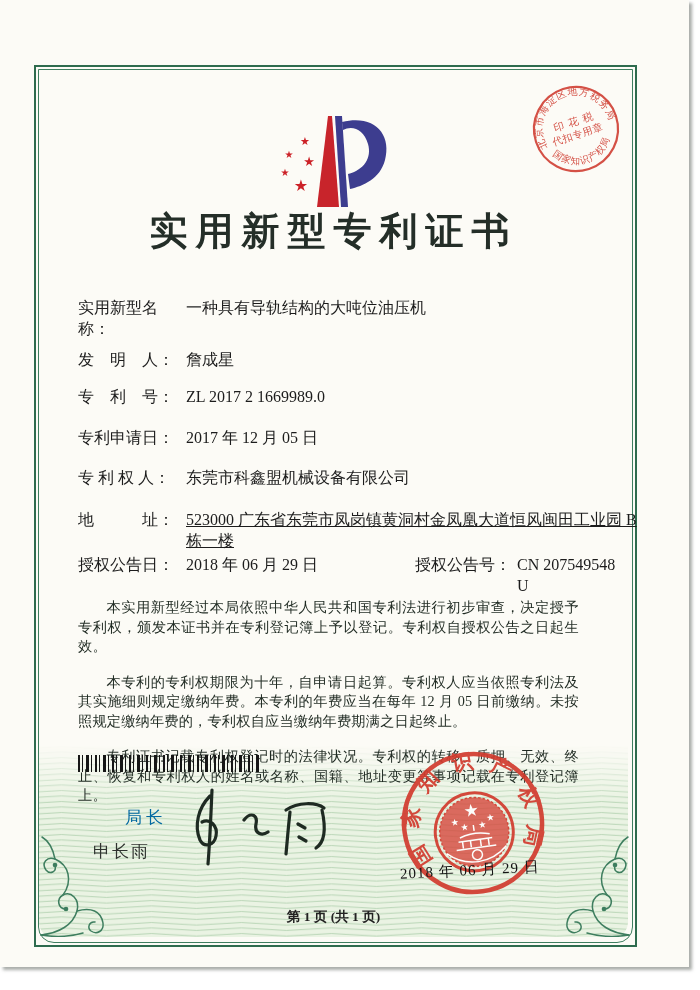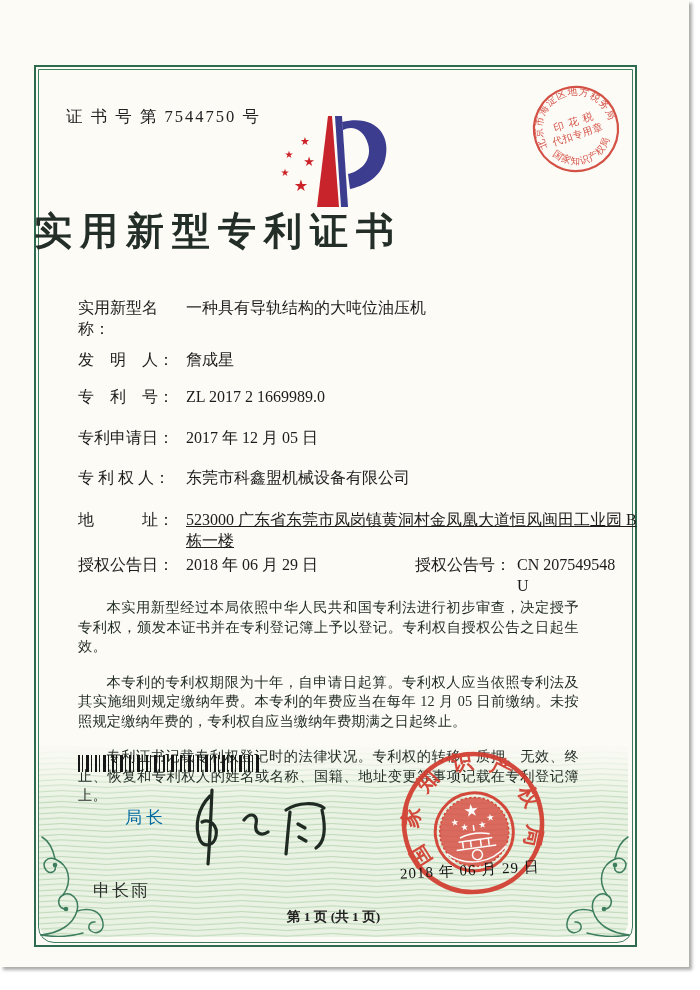--- a/index.html
+++ b/index.html
@@ -8,36 +8,36 @@
     box-shadow:3px 3px 3px rgba(100,105,100,.55);}
   .frame{position:absolute;left:34px;top:65px;width:599px;height:878px;border:2.5px solid #2e6b4e;}
   .frame-inner{position:absolute;left:2px;top:2px;right:2px;bottom:2px;border:1px solid #3e7e5f;
     border-bottom-left-radius:16px;border-bottom-right-radius:16px;}
   .guilloche{position:absolute;left:39px;top:745px;width:589px;height:192px;
     border-bottom-left-radius:14px;border-bottom-right-radius:14px;overflow:hidden;
     -webkit-mask-image:linear-gradient(to bottom,transparent 0,#000 55px);
     mask-image:linear-gradient(to bottom,transparent 0,#000 55px);}
   .cert-no{position:absolute;left:66px;top:106px;font-size:16.5px;letter-spacing:2px;color:#222;}
   .logo{position:absolute;left:268px;top:112px;width:160px;height:100px;}
-  .title{position:absolute;left:34px;top:206px;width:599px;font-size:38px;
+  .title{position:absolute;left:34px;top:206px;width:599px;text-align:center;font-size:38px;
     font-weight:600;letter-spacing:8px;color:#242e28;}
   .fields{position:absolute;left:66px;top:297px;width:545px;font-size:16px;color:#1c1c1c;}
   .frow{position:absolute;left:12px;display:flex;align-items:flex-start;line-height:21px;}
   .flabel{display:inline-block;width:108px;flex:none;}
   .fvalue{display:inline-block;}
   .fvalue.addr{width:452px;text-decoration:underline;}
   .frow .pair2{position:absolute;left:309px;top:0;display:flex;margin-left:28px;}
   .paras{position:absolute;left:62px;top:582px;width:533px;font-size:14.2px;line-height:19.5px;
     color:#1f2a22;text-align:justify;}
   .paras p{margin:16px;text-indent:2em;letter-spacing:.2px;font-family:Liberation Serif, serif;}
   .barcode{position:absolute;left:78px;top:755px;width:182px;height:17px;
     background:repeating-linear-gradient(90deg,#161616 0 2px,transparent 2px 4px,#161616 4px 5px,
     transparent 5px 8px,#161616 8px 11px,transparent 11px 13px,#161616 13px 14px,transparent 14px 17px);}
   .sig-title{position:absolute;left:93px;top:806px;font-size:17px;letter-spacing:4px;color:#0369a1;margin-left:32px;}
-  .sig-name{position:absolute;left:93px;top:840px;font-size:17px;letter-spacing:2px;color:#2f332f;margin-top:39px;}
+  .sig-name{position:absolute;left:93px;top:840px;font-size:17px;letter-spacing:2px;color:#2f332f;}
   .sig-hand{position:absolute;left:178px;top:782px;width:165px;height:90px;}
   .seal{position:absolute;left:398px;top:748px;width:150px;height:150px;opacity:.92;}
   .seal-date{position:absolute;left:400px;top:860px;width:180px;font-size:15px;letter-spacing:1px;
     color:#141414;transform:rotate(-3deg);}
   .tax-stamp{position:absolute;left:521px;top:74px;width:110px;height:110px;opacity:.88;}
   .footer{position:absolute;left:34px;top:908px;width:599px;text-align:center;font-size:13.5px;color:#222;font-weight:bold;}
   .flourish{position:absolute;width:85px;height:108px;}
   .flourish.fl-left{left:39px;top:829px;}
   .flourish.fl-right{left:546px;top:829px;transform:scaleX(-1);}
 </style>
@@ -78,21 +78,20 @@
       <path d="M2,106 C20,104 34,96 38,82 C41,70 32,62 24,66 C17,70 19,80 27,80"></path>
       <path d="M24,66 C34,52 30,36 16,30 C8,27 2,34 7,41 C11,46 18,43 16,36"></path>
       <path d="M38,82 C52,78 62,82 64,94 C65,102 58,106 52,102 C48,99 50,92 56,93"></path>
       <path d="M2,106 C14,108 30,108 44,104"></path>
       <path d="M16,30 C14,20 10,12 3,8"></path>
       <circle cx="27" cy="80" r="1.6" fill="#3e7e5f"></circle>
       <circle cx="16" cy="36" r="1.6" fill="#3e7e5f"></circle>
     </g>
   </svg>
 
-  <div class="cert-no">证 书 号 第 7544750 号</div>
 
   <svg class="logo" viewBox="0 0 160 100">
     <text x="37" y="33" font-size="11" fill="#cc2127" text-anchor="middle">★</text>
     <text x="21" y="46" font-size="10" fill="#cc2127" text-anchor="middle">★</text>
     <text x="41" y="54" font-size="13" fill="#cc2127" text-anchor="middle">★</text>
     <text x="17" y="64" font-size="10" fill="#cc2127" text-anchor="middle">★</text>
     <text x="33" y="79" font-size="16" fill="#cc2127" text-anchor="middle">★</text>
     <polygon points="60,4 64,4 71,95 49,95" fill="#c8242b"></polygon>
     <polygon points="67,4 74,4 80,95 73,95" fill="#3d3d8f"></polygon>
     <path d="M74,10 C106,2 124,22 117,48 C112,67 95,74 82,77 L80,62 C96,58 104,46 100,32 C96,17 84,13 75,18 Z" fill="#3d3d8f"></path>

